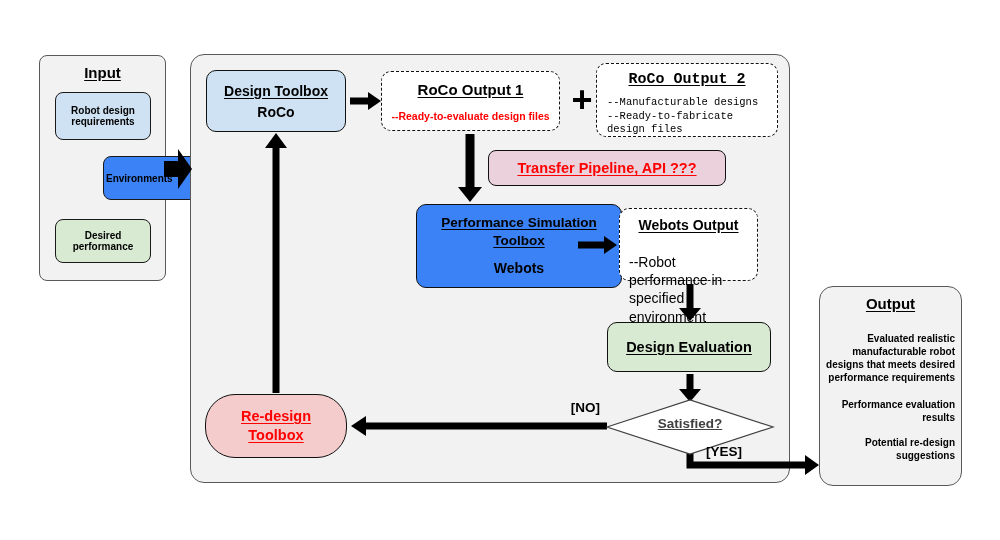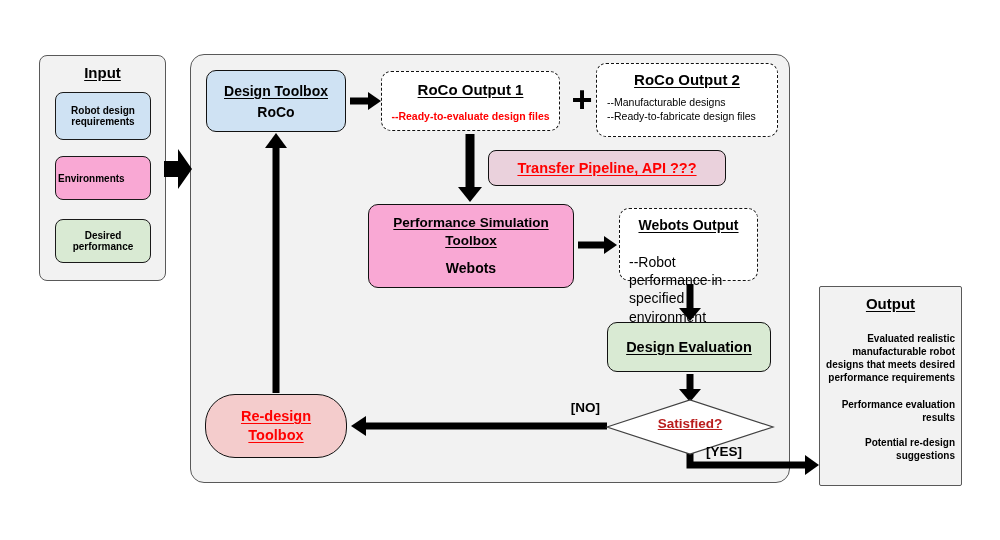--- a/index.html
+++ b/index.html
@@ -1,28 +1,28 @@
 <!DOCTYPE html>
 <html><head>
 <meta charset="utf-8">
 <style>
   * { margin:0; padding:0; box-sizing:border-box; }
   body { background:#ffffff; font-family:"Liberation Sans", sans-serif; }
   #canvas { position:relative; width:1000px; height:540px; background:#ffffff; overflow:hidden; }
 
-  .panel { position:absolute; background:#f2f2f2; border:1.5px solid #595959; border-radius:2px; }
+  .panel { position:absolute; background:#f2f2f2; border:1.5px solid #595959; border-radius:14px; }
   .panel-title { text-align:center; font-weight:bold; font-size:15px; text-decoration:underline; margin-top:8px; color:#000; }
 
   .node { position:absolute; border:1.5px solid #111111; border-radius:10px;
           display:flex; flex-direction:column; align-items:center; justify-content:center;
           text-align:center; color:#000; }
   .dashed { background:#ffffff; border:1.6px dashed #111111; }
 
   .blue   { background:#cfe2f3; }
-  .yellow { background:#f9a8d4; }
+  .yellow { background:#3b82f6;margin-left:48px; }
   .green  { background:#d9ead3; }
   .mauve  { background:#ead1dc; }
   .salmon { background:#f4cccc;border-radius:30px; }
 
   .u  { text-decoration:underline; text-underline-offset:2px; }
   .b  { font-weight:bold; }
   .red { color:#ff0000; }
 
   
   .panel-input { left:39px; top:55px; width:127px; height:226px; border-radius:8px; }
@@ -35,36 +35,36 @@
 
   
   .main-container { left:190px; top:54px; width:600px; height:429px; border-radius:14px; }
 
   .design-toolbox { left:206px; top:70px;  width:140px; height:62px; font-size:14px; font-weight:bold; gap:5px; }
   .roco1          { left:381px; top:71px;  width:179px; height:60px; gap:12px; padding:2px; }
   .roco1 .t { font-size:15px; font-weight:bold; }
   .roco1 .n { font-size:10.5px; font-weight:bold; }
   .plus-sign { position:absolute; left:566px; top:79px; width:32px; height:42px;
                font-size:36px; font-weight:bold; line-height:42px; text-align:center; color:#000; }
-  .roco2 { left:596px; top:63px; width:182px; height:74px; justify-content:flex-start; padding-top:7px; }
+  .roco2 { left:596px; top:63px; width:182px; height:74px; justify-content:flex-start; padding-top:7px;font-family:Liberation Mono, monospace; }
   .roco2 .t { font-size:15px; font-weight:bold; }
   .roco2 .lines { margin-top:8px; font-size:10.5px; line-height:1.3; text-align:left; width:100%; padding-left:10px; }
 
   .transfer { left:488px; top:150px; width:238px; height:36px; font-size:14.5px; font-weight:bold; border-radius:8px; }
   .perfsim  { left:368px; top:204px; width:206px; height:84px; font-size:13.5px; font-weight:bold; line-height:1.35; }
   .perfsim .sub { margin-top:9px; font-size:14px; }
   .perfsim .t { width:180px; }
   .webots-out { left:619px; top:208px; width:139px; height:73px; justify-content:flex-start; padding-top:8px; }
   .webots-out .t { font-size:14px; font-weight:bold; }
   .webots-out .n { margin-top:20px; font-size:14px; line-height:1.3; text-align:left; width:100%; padding-left:9px; padding-right:4px; }
 
   .design-eval { left:607px; top:322px; width:164px; height:50px; font-size:14.5px; font-weight:bold; }
 
   .satisfied-label { position:absolute; left:607px; top:416px; width:166px; text-align:center;
-                     font-size:13.5px; font-weight:bold; text-decoration:underline; color:#b91c1c; }
+                     font-size:13.5px; font-weight:bold; text-decoration:underline; color:#404040; }
   .no-label  { position:absolute; left:552px; top:400px; width:48px; text-align:right; font-size:13.5px; font-weight:bold; color:#000; }
   .yes-label { position:absolute; left:706px; top:444px; width:52px; font-size:13.5px; font-weight:bold; color:#000; }
 
   .redesign { left:205px; top:394px; width:142px; height:64px; font-size:14.5px; font-weight:bold; line-height:1.3; }
   .redesign .t { width:90px; }
 
   
   .panel-output { left:819px; top:286px; width:143px; height:200px; }
   .panel-output .para { font-size:10px; font-weight:bold; text-align:right; line-height:1.3; padding:0 6px; color:#000; }
   .panel-output .p0 { margin-top:20px; }

